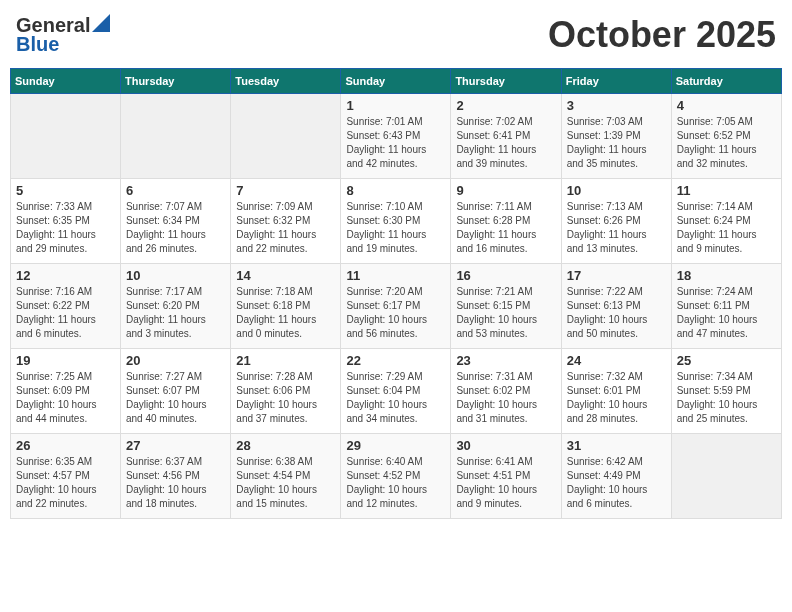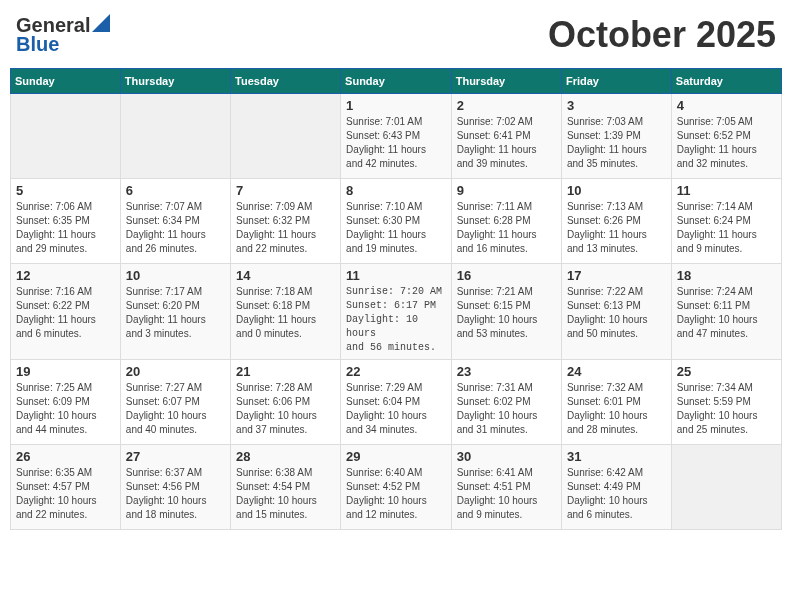--- a/index.html
+++ b/index.html
@@ -140,21 +140,21 @@
           <div class="day-number">4</div>
           <div class="day-info" style="white-space: pre-line;">Sunrise: 7:05 AM
 Sunset: 6:52 PM
 Daylight: 11 hours
 and 32 minutes.</div>
         </td>
       </tr>
       <tr class="week-row">
         <td>
           <div class="day-number">5</div>
-          <div class="day-info" style="white-space: pre-line;">Sunrise: 7:06 AM
+          <div class="day-info" style="white-space: pre-line;">Sunrise: 7:33 AM
 Sunset: 6:35 PM
 Daylight: 11 hours
 and 29 minutes.</div>
         </td>
         <td>
           <div class="day-number">6</div>
           <div class="day-info" style="white-space: pre-line;">Sunrise: 7:07 AM
 Sunset: 6:34 PM
 Daylight: 11 hours
 and 26 minutes.</div>
@@ -212,21 +212,21 @@
         </td>
         <td>
           <div class="day-number">14</div>
           <div class="day-info" style="white-space: pre-line;">Sunrise: 7:18 AM
 Sunset: 6:18 PM
 Daylight: 11 hours
 and 0 minutes.</div>
         </td>
         <td>
           <div class="day-number">11</div>
-          <div class="day-info" style="white-space: pre-line; font-family: Liberation Mono, monospace;">Sunrise: 7:20 AM
+          <div class="day-info" style="white-space: pre-line;">Sunrise: 7:20 AM
 Sunset: 6:17 PM
 Daylight: 10 hours
 and 56 minutes.</div>
         </td>
         <td>
           <div class="day-number">16</div>
           <div class="day-info" style="white-space: pre-line;">Sunrise: 7:21 AM
 Sunset: 6:15 PM
 Daylight: 10 hours
 and 53 minutes.</div>

